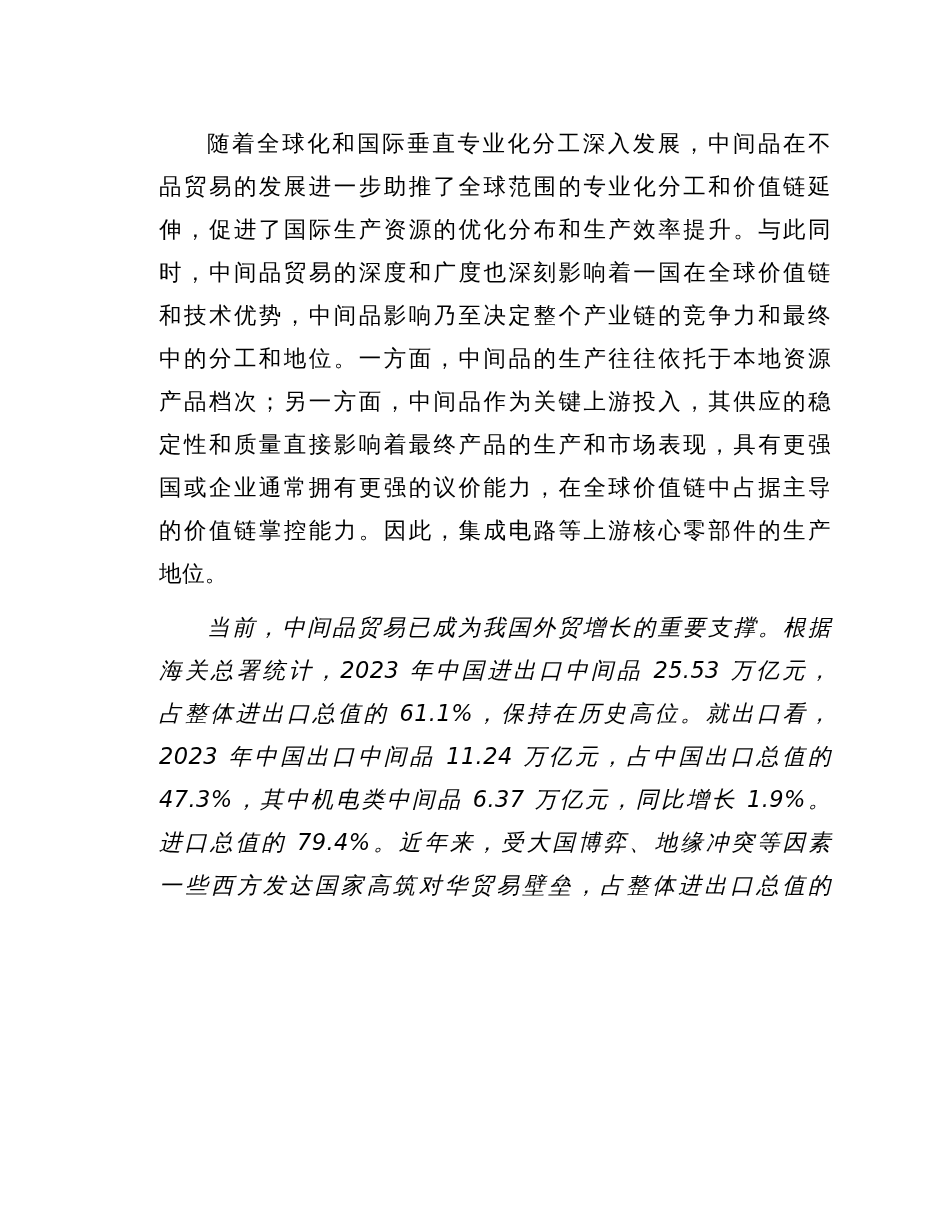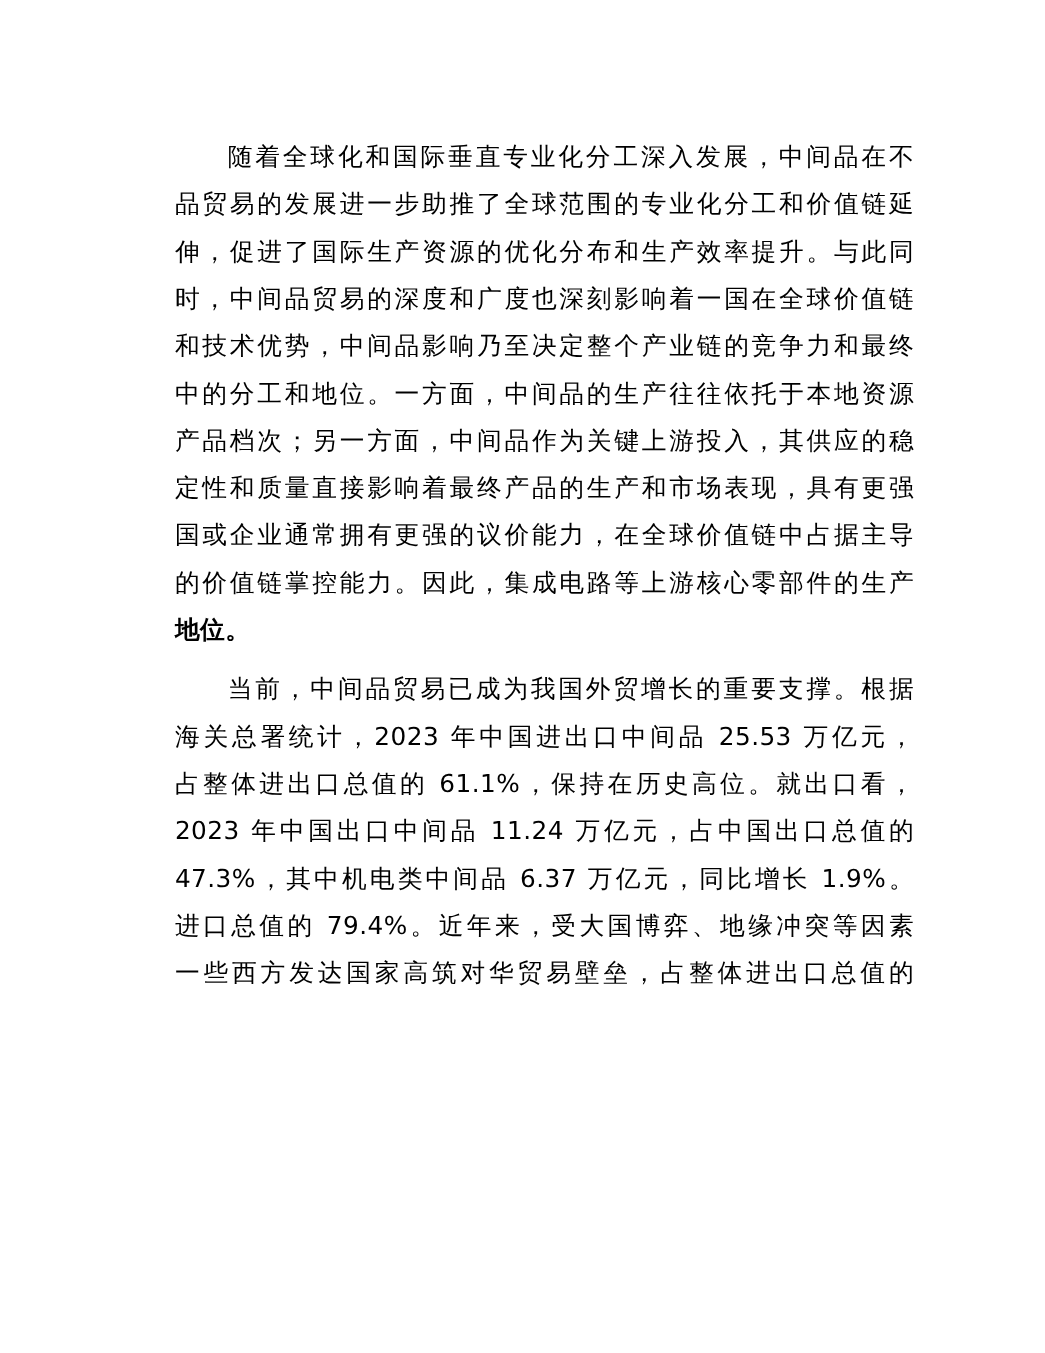--- a/index.html
+++ b/index.html
@@ -19,37 +19,37 @@
     position: absolute;
     left: 159px;
     top: 122px;
     width: 672px;
   }
   .paragraph {
     margin: 0;
   }
   .paragraph + .paragraph {
     margin-top: 11px;
+    font-style: italic;
   }
   .line {
     display: block;
     height: 43px;
     line-height: 43px;
     font-size: 22.5px;
     white-space: nowrap;
     text-align: justify;
     text-align-last: justify;
     letter-spacing: 0.4px;
   }
   .line.first {
     padding-left: 48px;
   }
   .line.last {
     text-align-last: left;
-    font-weight: bold;
   }
 </style>
 </head>
 <body>
 
 <div class="page">
 
   <p class="paragraph">
     <span class="line first">随着全球化和国际垂直专业化分工深入发展，中间品在不</span>
     <span class="line">品贸易的发展进一步助推了全球范围的专业化分工和价值链延</span>

